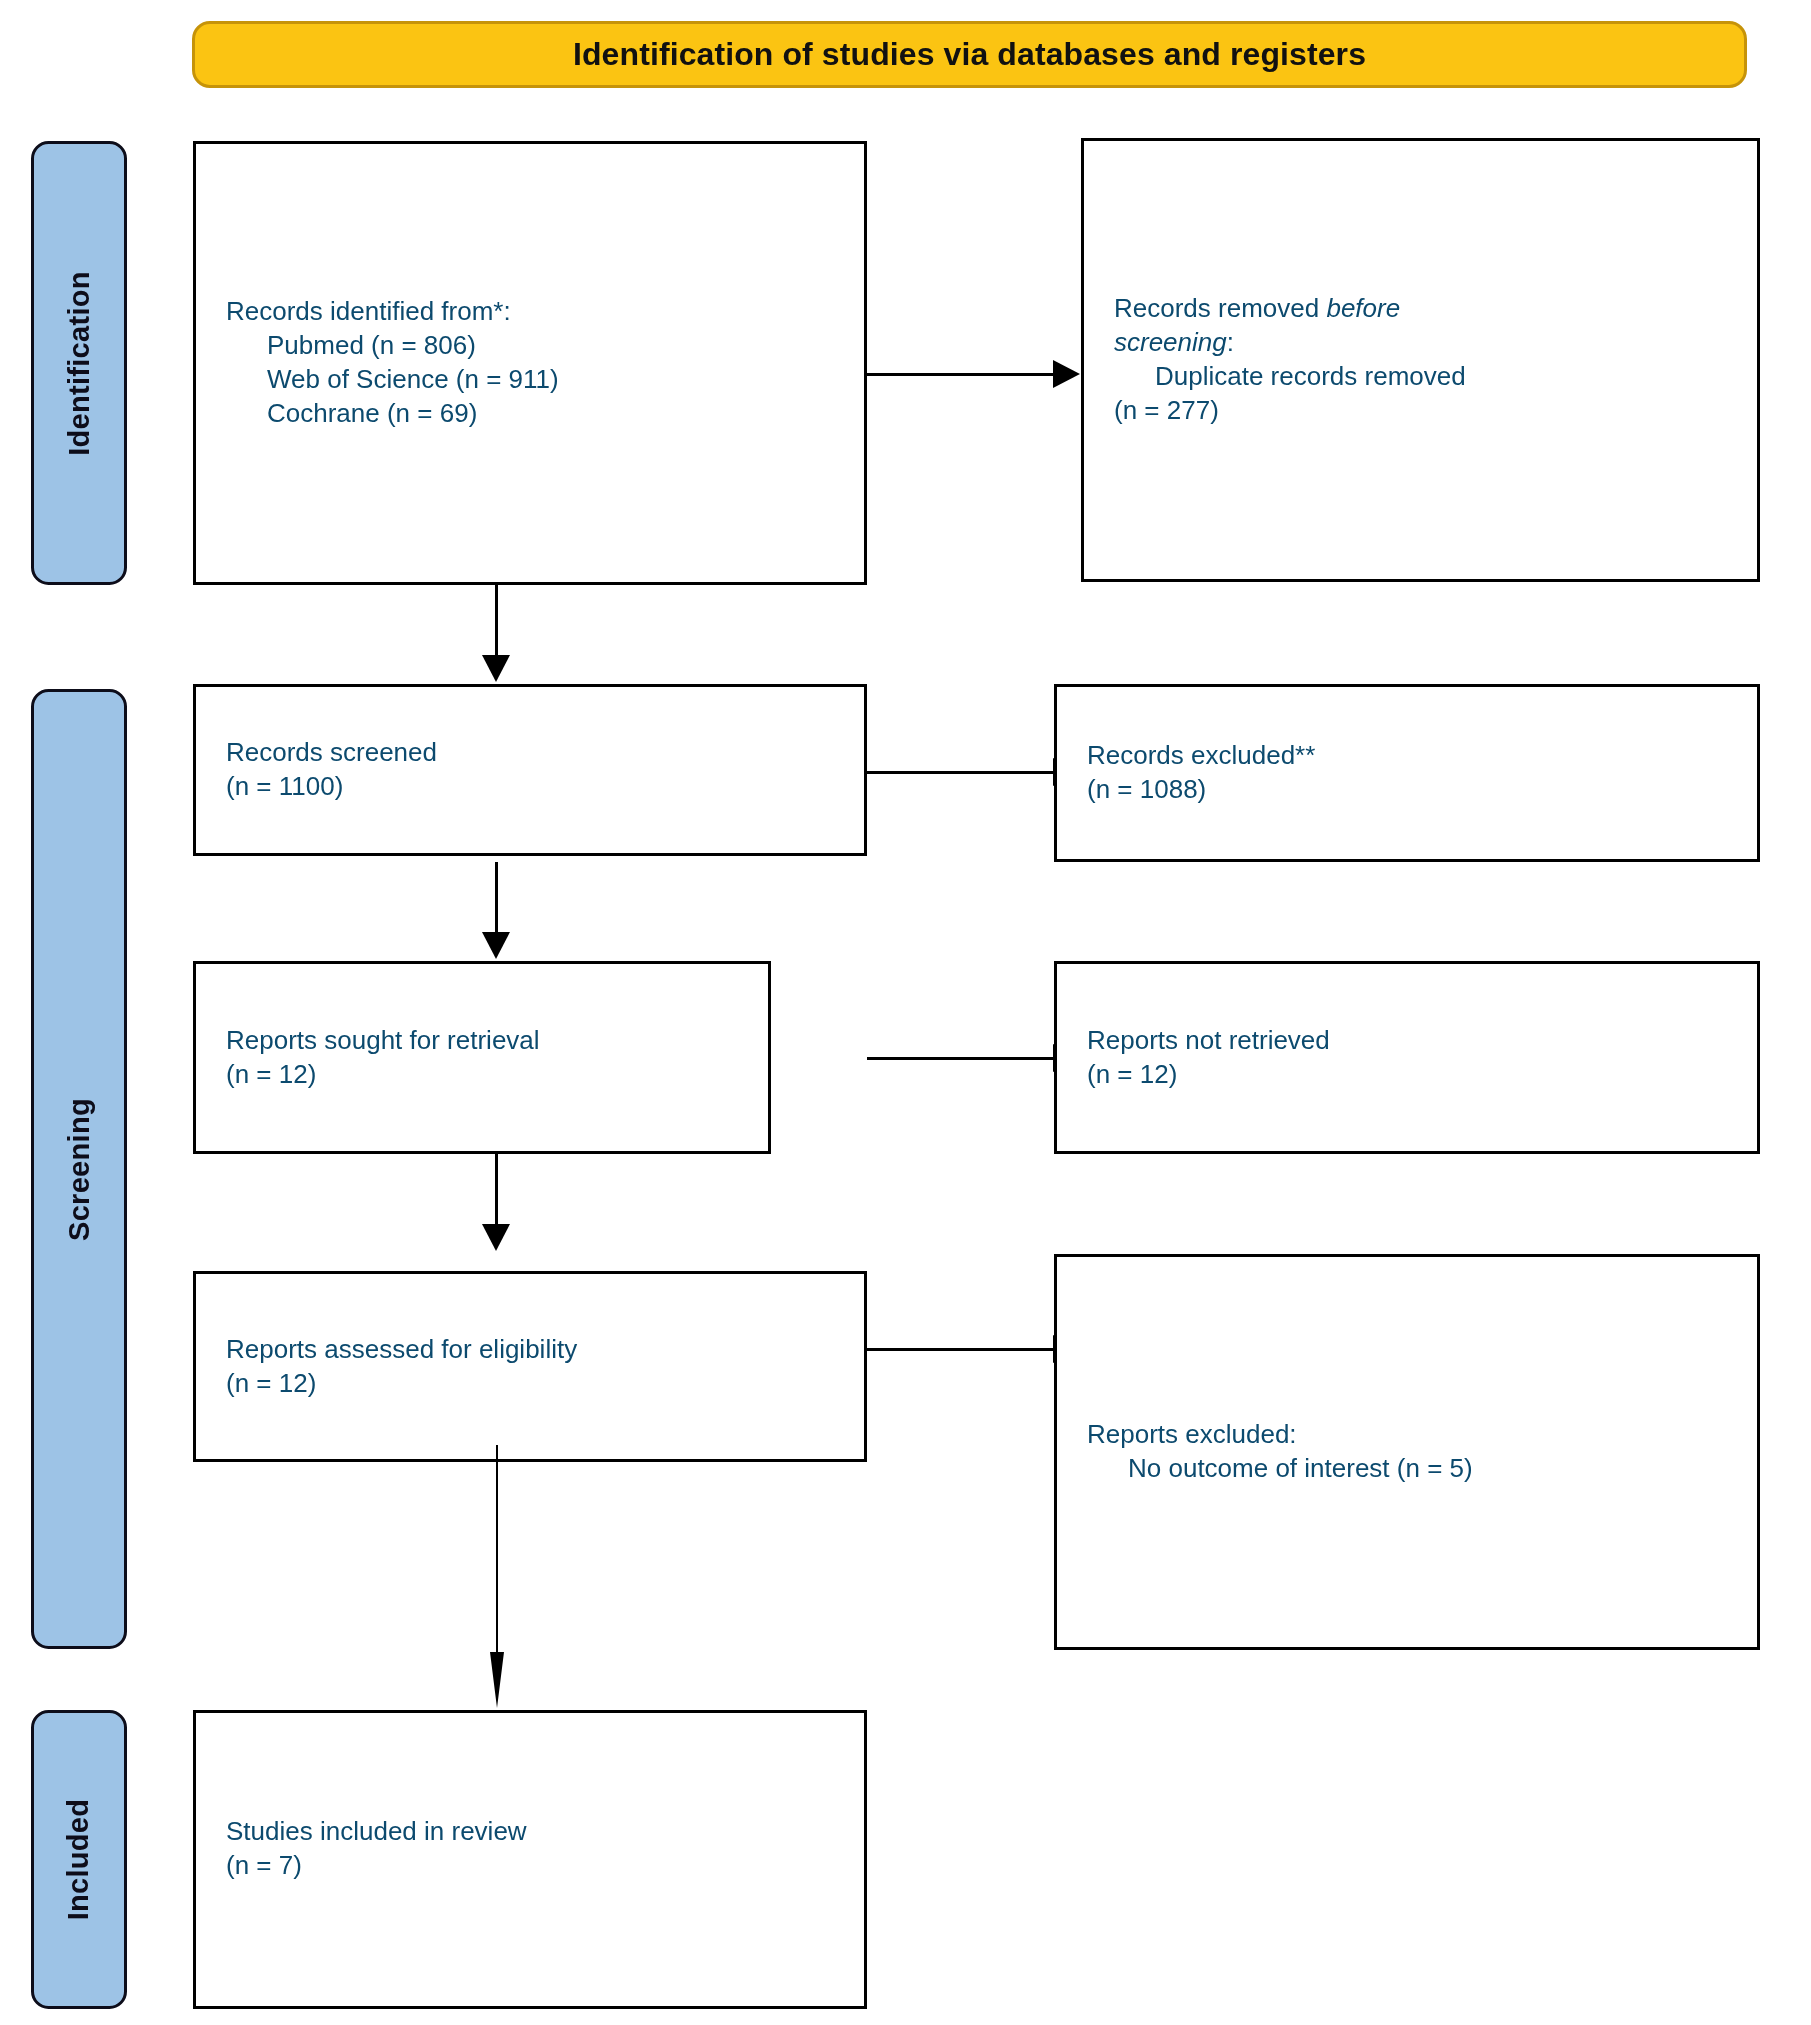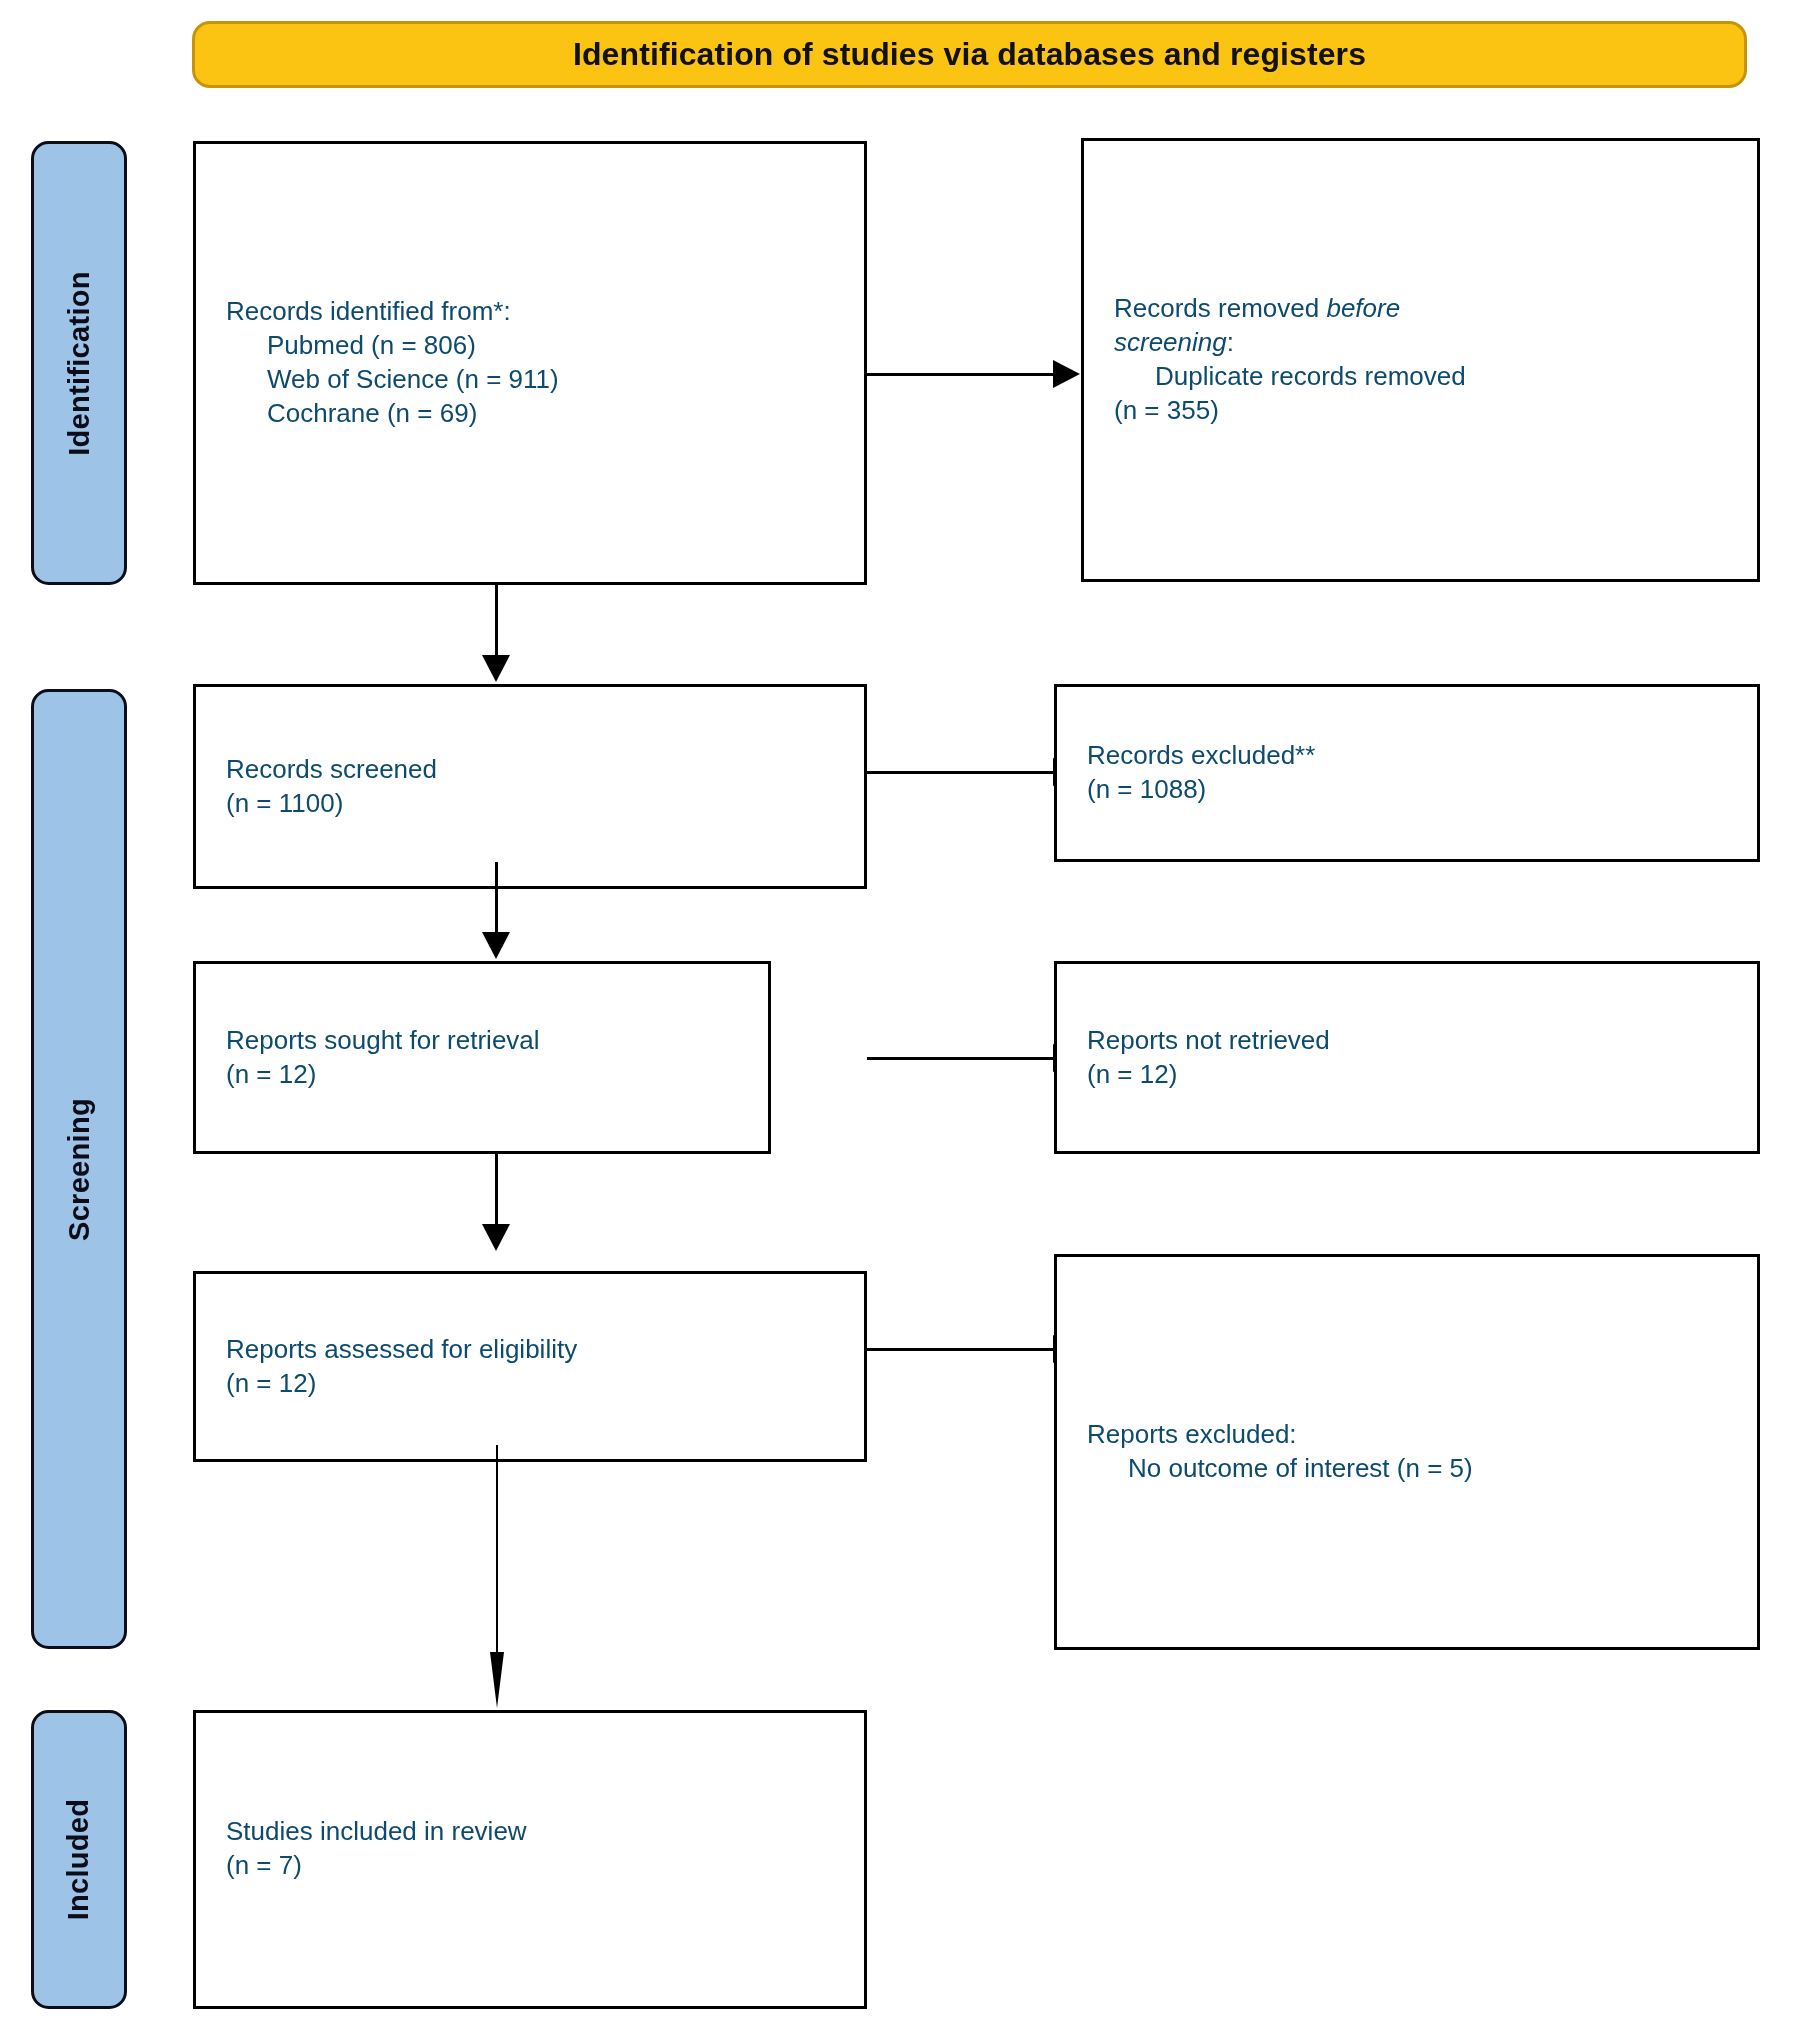--- a/index.html
+++ b/index.html
@@ -154,28 +154,28 @@
   </div>
 
   <div class="conn conn-h" style="left:867px; top:373px; width:187px;"></div>
   <div class="arrow-right" style="left:1053px; top:360px;"></div>
 
   <div class="pbox" style="left:1081px; top:138px; width:679px; height:444px;">
     <div class="pbox-inner">
       <div class="pline"><span>Records removed </span><em>before</em></div>
       <div class="pline"><em>screening</em><span>:</span></div>
       <div class="pline indent">Duplicate records removed</div>
-      <div class="pline">(n = 355)</div>
+      <div class="pline">(n = 277)</div>
     </div>
   </div>
 
   <div class="conn conn-v" style="left:495px; top:585px; height:72px;"></div>
   <div class="arrow-down" style="left:482px; top:655px;"></div>
 
-  <div class="pbox" style="left:193px; top:684px; width:674px; height:205px;">
+  <div class="pbox" style="left:193px; top:684px; width:674px; height:172px;">
     <div class="pbox-inner">
       <div class="pline">Records screened</div>
       <div class="pline">(n = 1100)</div>
     </div>
   </div>
 
   <div class="conn conn-h" style="left:867px; top:771px; width:187px;"></div>
   <div class="arrow-right" style="left:1053px; top:758px;"></div>
 
   <div class="pbox" style="left:1054px; top:684px; width:706px; height:178px;">

